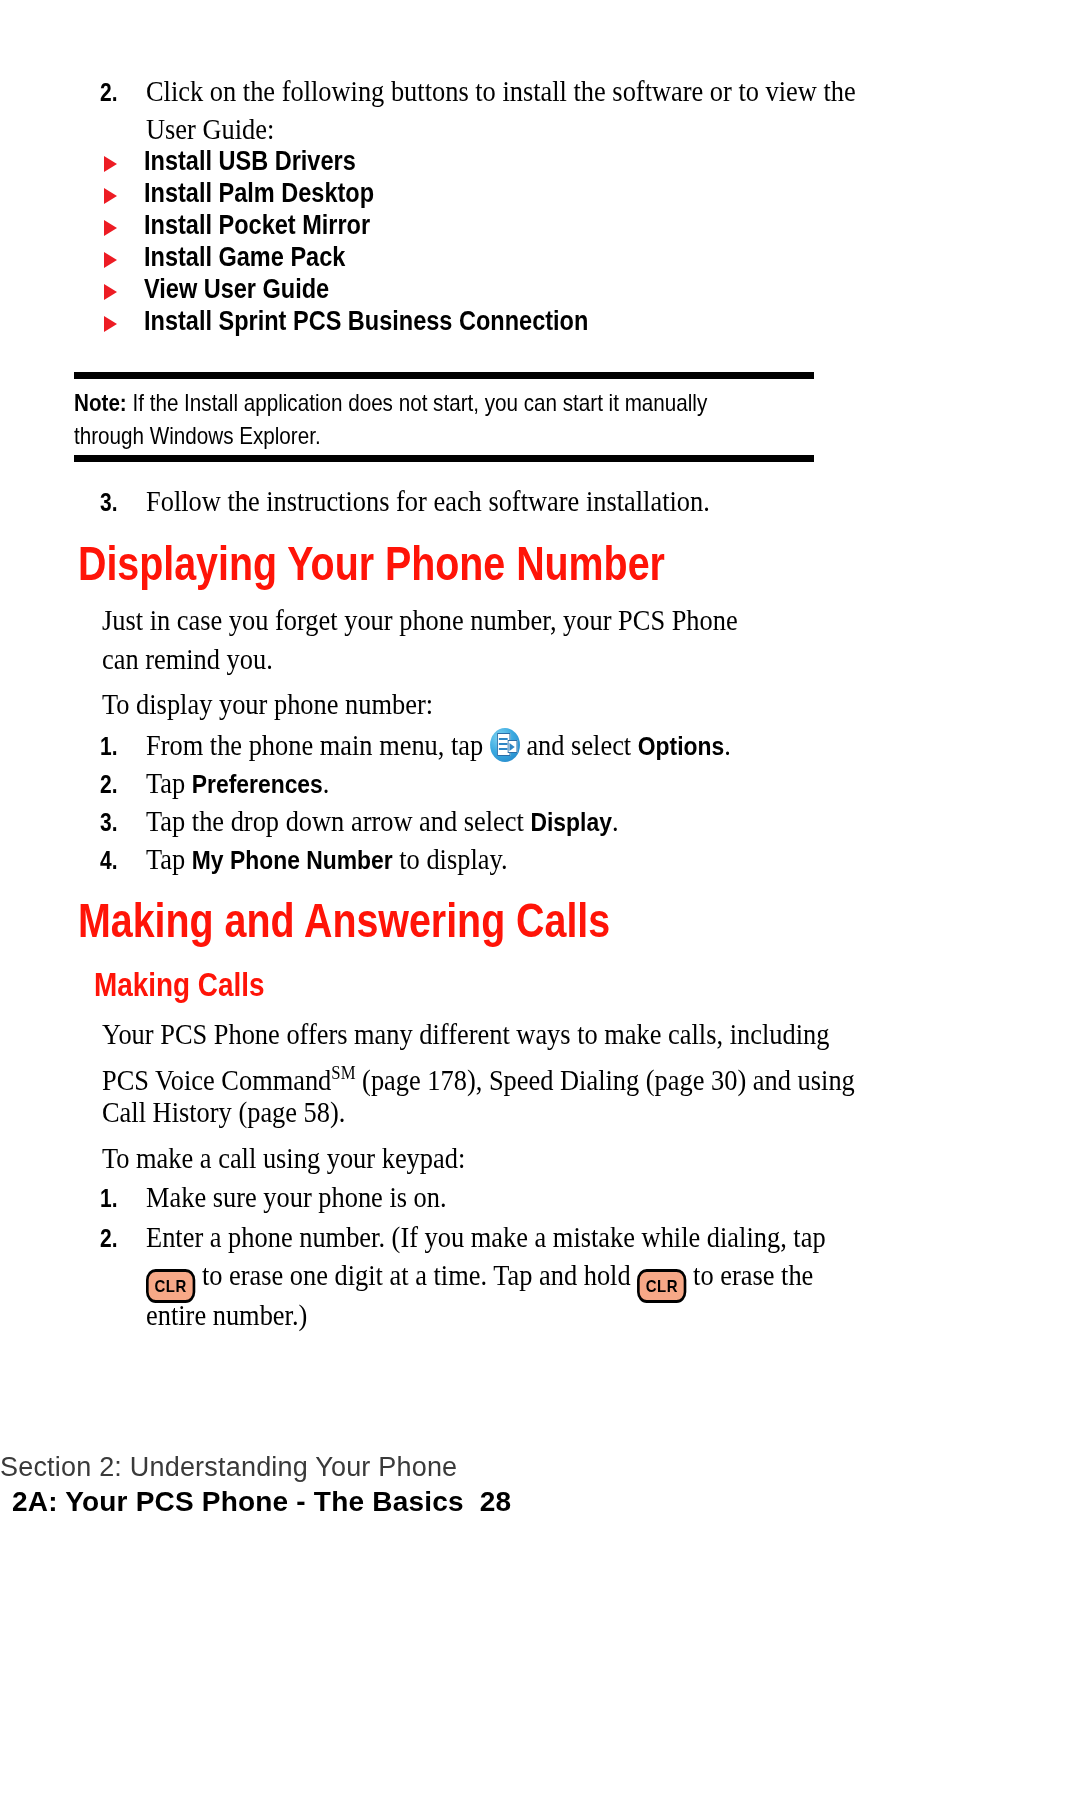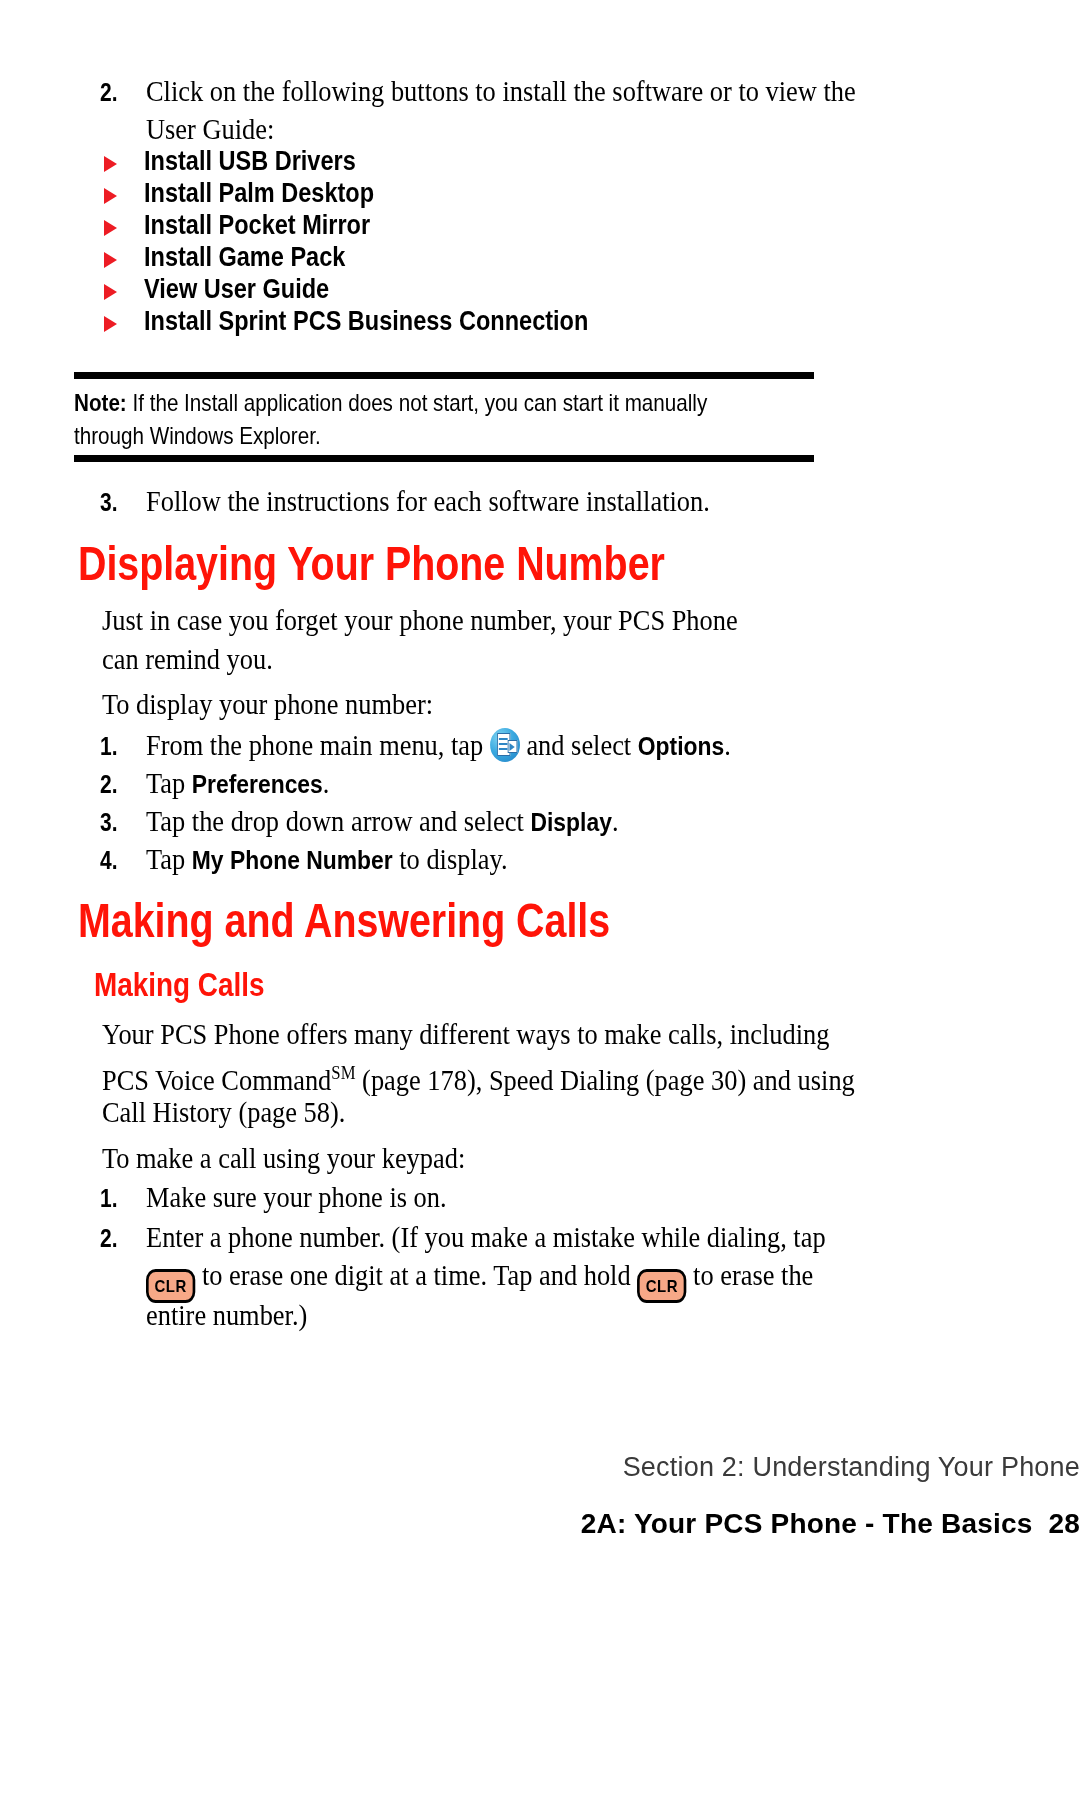--- a/index.html
+++ b/index.html
@@ -171,34 +171,35 @@
     letter-spacing: 0.5px;
     color: #000000;
     vertical-align: -7px;
     box-sizing: border-box;
   }
 
   
   .footer {
     position: absolute;
     left: 0; width: 1080px;
-    text-align: right;
+    text-align: left;
     font-family: "Liberation Sans", sans-serif;
   }
   .footer-line1 {
     font-size: 27px;
     color: #3a3a3a;
     letter-spacing: 0.2px;
   }
   .footer-line2 {
     font-size: 28px;
     font-weight: bold;
     color: #000000;
     letter-spacing: 0.2px;
-    margin-top: 25px;
+    margin-top: 3px;
+    padding-left: 12px;
   }
   .footer-page { margin-left: 16px; }
 </style>
 </head>
 <body>
 
 <div class="page">
 
   <div class="step-num" style="left:100px; top:78px;">2.</div>
 

